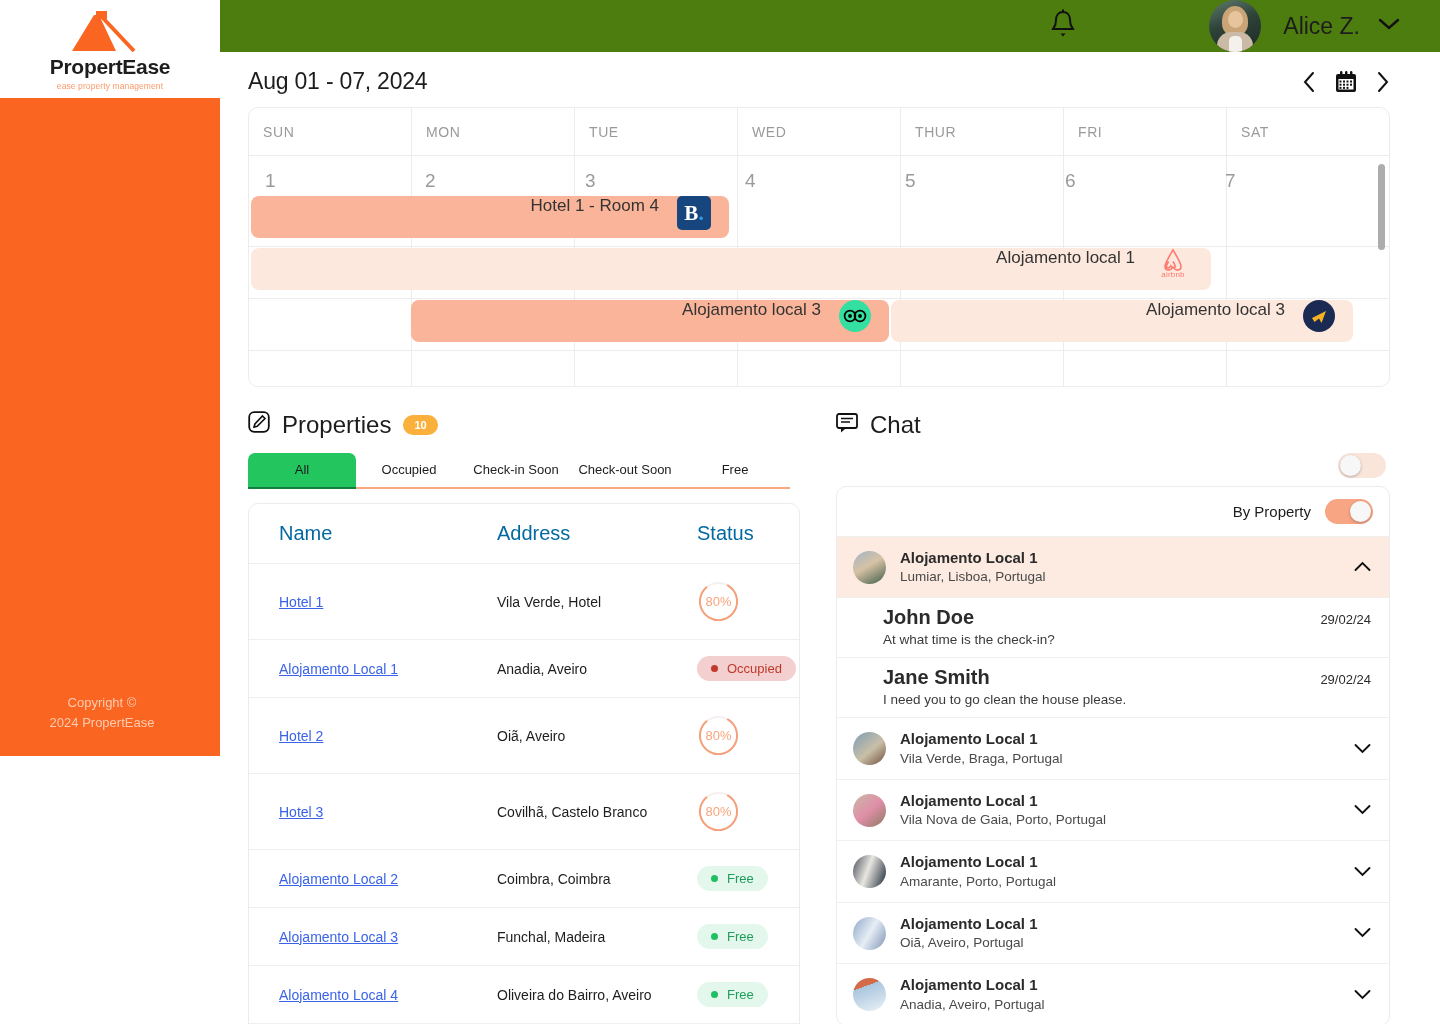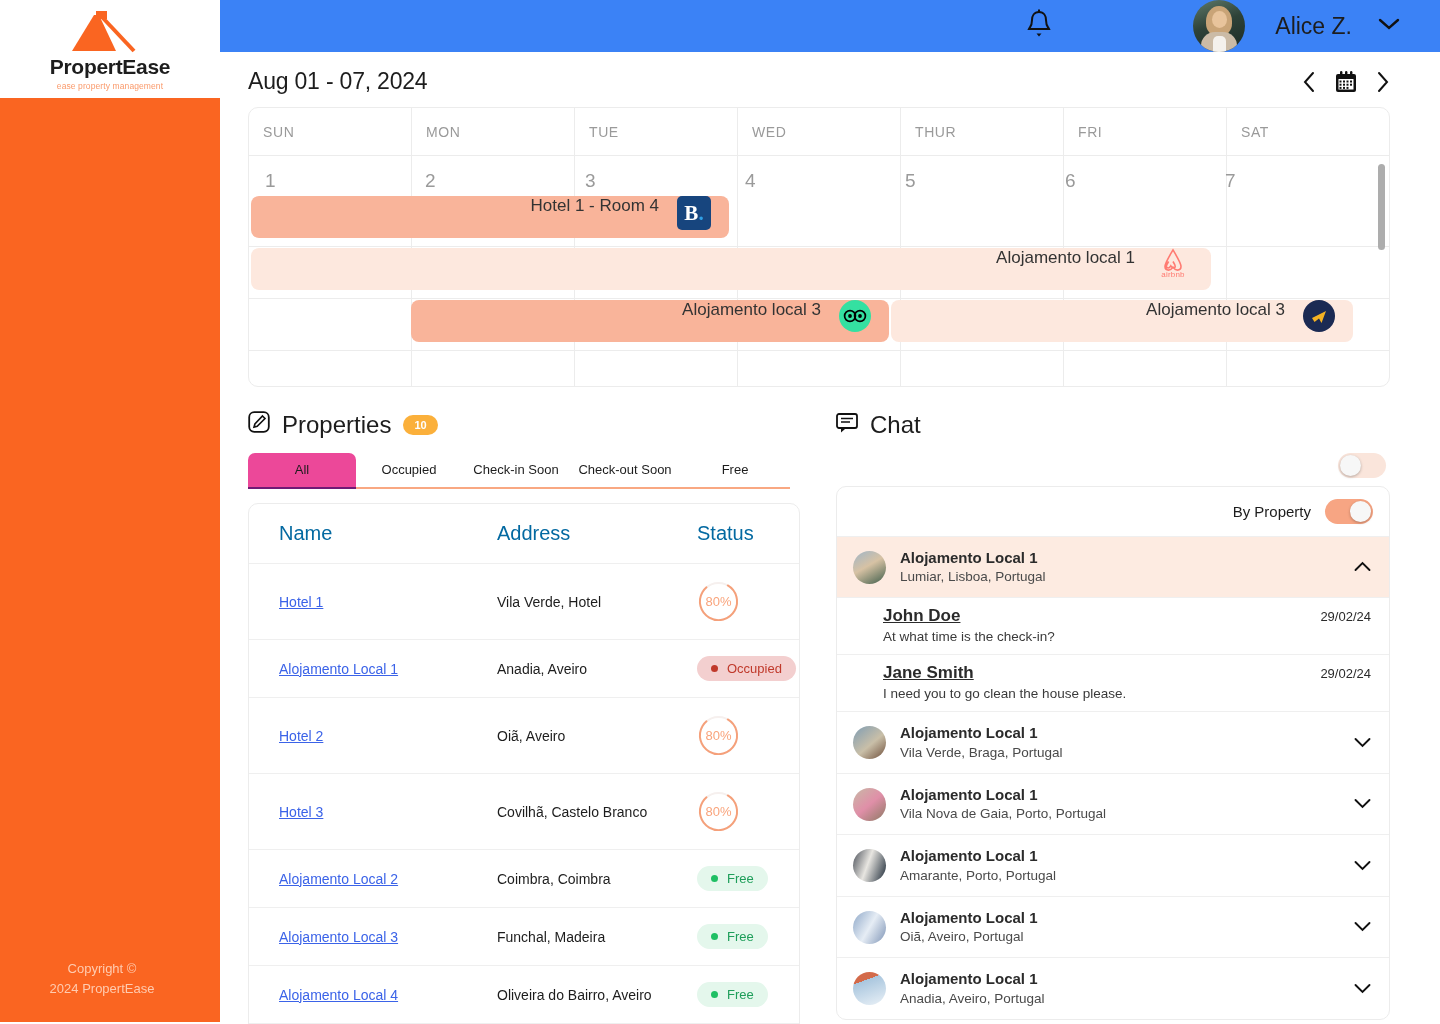--- a/index.html
+++ b/index.html
@@ -5,21 +5,21 @@
   * { box-sizing: border-box; margin: 0; padding: 0; }
   html, body {
     width: 1440px; height: 1024px;
     font-family: "Liberation Sans", sans-serif;
     background: #ffffff; overflow: hidden;
   }
   .app { position: relative; width: 1440px; height: 1024px; display: flex; }
 
   
   .sidebar {
-    width: 220px; height: 1022px; background: #FA6521;
+    width: 220px; height: 756px; background: #FA6521;
     display: flex; flex-direction: column; flex: 0 0 220px;
     position: relative;
   }
   .logo-box {
     background: #fff; height: 98px; display: flex; flex-direction: column;
     align-items: center; justify-content: center; padding-top: 4px;
   }
   .logo-mark { width: 108px; height: 44px; margin-bottom: 1px; }
   .logo-title { font-size: 21px; font-weight: bold; color: #1d1d1d; letter-spacing: -0.3px; line-height: 1; }
   .logo-sub { font-size: 8.5px; color: #FA9A6B; margin-top: 4px; letter-spacing: 0.1px; }
@@ -32,22 +32,22 @@
   }
   .nav-item.active { background: #FCB291; }
   .footer-copy {
     position: absolute; bottom: 24px; left: 0; right: 16px; text-align: center;
     color: #FFCBB0; font-size: 13px; line-height: 1.5;
   }
 
   
   .main { flex: 1; height: 1024px; display: flex; flex-direction: column; background: #fff; position: relative;}
   .topbar {
-    height: 98px; background: #3b82f6; display: flex; align-items: center;
-    justify-content: flex-end; padding-right: 40px; gap: 12px;
+    height: 98px; background: #4d7c0f; display: flex; align-items: center;
+    justify-content: flex-end; padding-right: 40px; gap: 4px;
   }
   .bell { margin-right: 128px; cursor: pointer; }
   .avatar {
     width: 52px; height: 52px; border-radius: 50%; overflow: hidden;
     background: linear-gradient(160deg,#5f7a6b 0%,#2e4238 45%,#1b2a24 100%);
     position: relative; flex: 0 0 52px;
   }
   .avatar .hair { position:absolute; left:13px; top:6px; width:26px; height:30px;
     background:#C9A477; border-radius:50% 50% 42% 42%; }
   .avatar .face { position:absolute; left:19px; top:11px; width:15px; height:17px;
@@ -119,21 +119,21 @@
   .pill-count {
     background:#FBB03B; color:#fff; font-size:11px; border-radius:11px;
     padding: 4px 11px; font-weight: 600;
   }
 
   .tabs { display:flex; margin-top: 14px; }
   .tab {
     font-size: 13px; color:#1d1d1d; padding: 9px 0 10px 0; text-align:center;
     border-bottom: 2px solid #F9A882; cursor:pointer;
   }
-  .tab.active { background:#ec4899; border-radius: 7px 7px 0 0; border-bottom:2px solid #701a75;}
+  .tab.active { background:#22c55e; border-radius: 7px 7px 0 0; border-bottom:2px solid #15803d;}
 
   .table-card { margin-top: 14px; border:1px solid #ECECEC; border-radius:10px; overflow:hidden; }
   table { width:100%; border-collapse: collapse; }
   th {
     text-align:left; font-size:20px; font-weight:normal; color:#0369a1;
     padding: 18px 0 18px 30px; border-bottom:1px solid #EFEFEF;
   }
   td { padding: 16px 0 16px 30px; border-bottom:1px solid #EFEFEF; font-size:14px; color:#1d1d1d; }
   tr:last-child td { border-bottom: none; }
   .col-name { width: 218px; }
@@ -169,21 +169,21 @@
     border-top:1px solid #EFEFEF; cursor:pointer; }
   .chat-row.sel { background:#FDEBE1; }
   .thumb { width:33px;height:33px;border-radius:50%; flex:0 0 33px; overflow:hidden; }
   .chat-meta { flex:1; }
   .chat-name { font-size:15px; font-weight:bold; color:#2B2B2B; line-height:1.35;}
   .chat-loc { font-size:13.5px; color:#4a4a4a; line-height:1.35;}
   .chev { flex: 0 0 16px; }
 
   .msg-row { padding: 8px 18px 10px 46px; border-top:1px solid #EFEFEF; }
   .msg-top { display:flex; justify-content:space-between; align-items:baseline; }
-  .msg-name { font-size:17px; font-weight:bold; color:#2B2B2B;text-decoration:underline; }
+  .msg-name { font-size:20px; font-weight:bold; color:#2B2B2B; }
   .msg-date { font-size:13px; color:#2B2B2B; }
   .msg-text { font-size:13.5px; color:#3a3a3a; margin-top:3px;}
 </style>
 </head>
 <body>
 
 <div class="app">
 
   <aside class="sidebar">
     <div class="logo-box">

